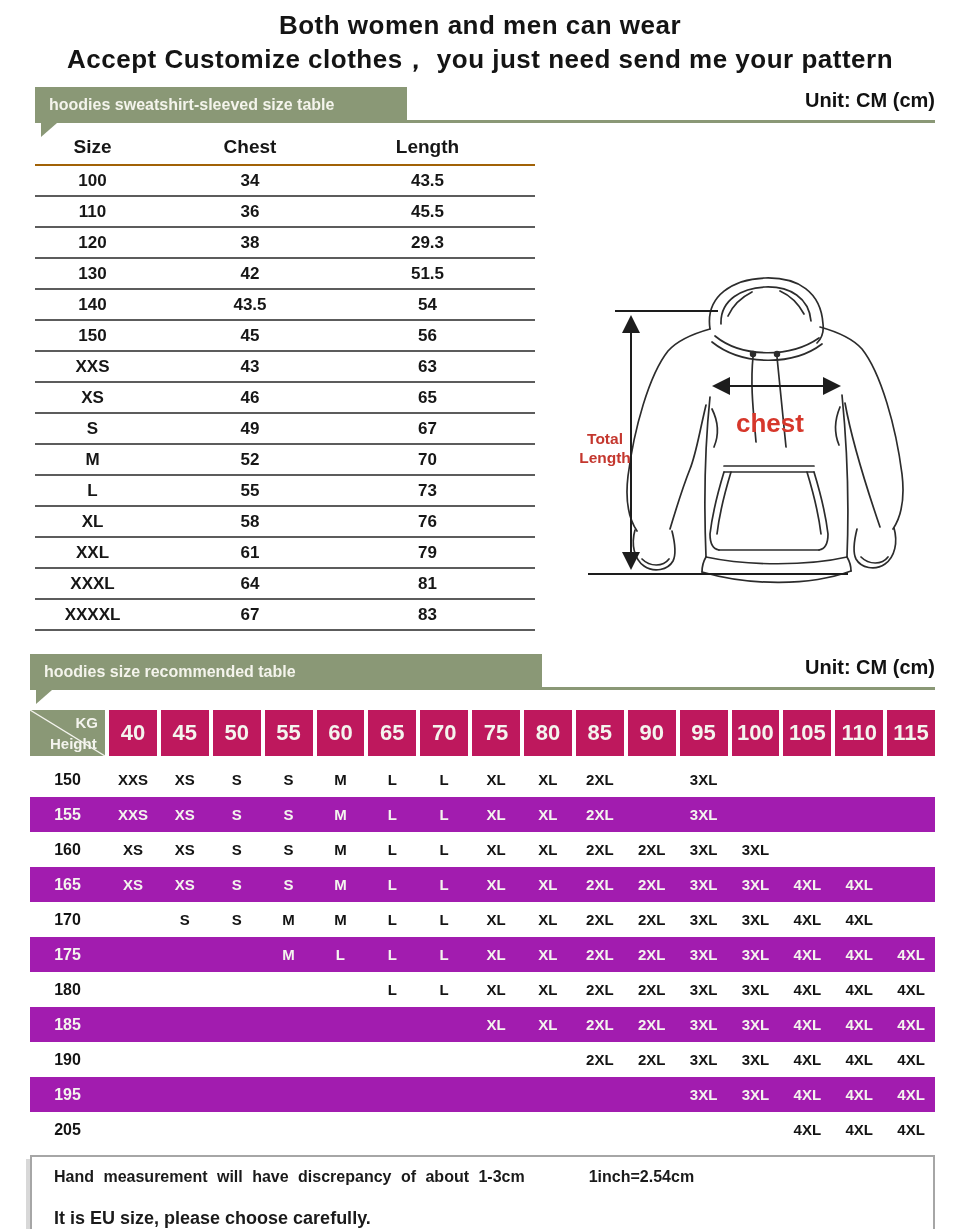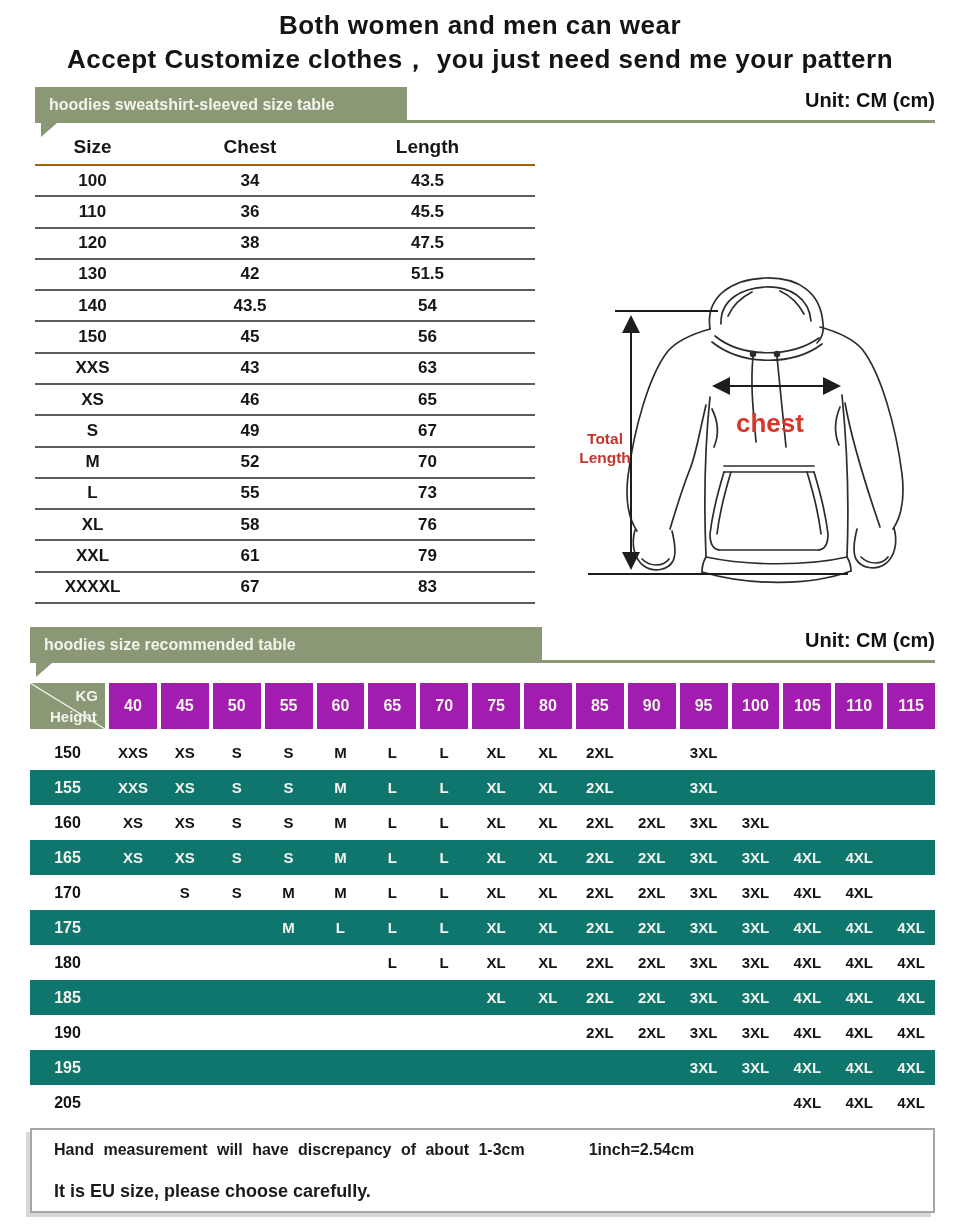--- a/index.html
+++ b/index.html
@@ -44,35 +44,35 @@
   .measure { fill:none; stroke:#1d1d1d; stroke-width:2; }
   .red-label { font-family:"Liberation Sans","DejaVu Sans",sans-serif; font-weight:bold; }
 
   
   .rec-table { margin-left:30px; width:905px; }
   .rec-header {
     display:grid; grid-template-columns:75px repeat(16,1fr); column-gap:4px;
     height:46px; margin-top:20px;
   }
   .rec-header .hcell {
-    background:#a21caf; color:#f4f4ee; font-size:16px;
+    background:#be185d; color:#f4f4ee; font-size:22px;
     display:flex; align-items:center; justify-content:center;
   }
   .corner-cell { position:relative; background:#8a9876; color:#f4f4ee; }
   .corner-cell svg { position:absolute; inset:0; }
   .corner-kg { position:absolute; top:4px; right:7px; font-size:15px; color:#f4f4ee; }
   .corner-height { position:absolute; bottom:4px; left:20px; font-size:15px; color:#f4f4ee; }
   .rec-body { margin-top:6px; }
   .rec-row {
     display:grid; grid-template-columns:75px repeat(16,1fr); column-gap:4px;
     height:35px; align-items:center;
   }
   .rec-row .cell { text-align:center; font-size:15px; color:#141414; }
   .rec-row .height-cell { font-size:16px; }
-  .rec-row.striped { background:#0f766e; }
+  .rec-row.striped { background:#a21caf; }
   .rec-row.striped .cell { color:#f4f4ee; }
 
   
   .footer-box {
     margin:8px 25px 0 30px; padding:11px 18px 9px 22px;
     border:2px solid #a6a6a6; box-shadow:-4px 4px 0 #d8d8d8;
     background:#fff;
   }
   .footer-line1 { display:flex; align-items:baseline; font-size:16px; color:#1a1a1a; }
   .footer-note1 { word-spacing:5px; }
@@ -118,21 +118,21 @@
             <td>43.5</td>
           </tr>
           <tr>
             <td>110</td>
             <td>36</td>
             <td>45.5</td>
           </tr>
           <tr>
             <td>120</td>
             <td>38</td>
-            <td>47.5</td>
+            <td>29.3</td>
           </tr>
           <tr>
             <td>130</td>
             <td>42</td>
             <td>51.5</td>
           </tr>
           <tr>
             <td>140</td>
             <td>43.5</td>
             <td>54</td>
@@ -169,20 +169,25 @@
           </tr>
           <tr>
             <td>XL</td>
             <td>58</td>
             <td>76</td>
           </tr>
           <tr>
             <td>XXL</td>
             <td>61</td>
             <td>79</td>
+          </tr>
+          <tr>
+            <td>XXXL</td>
+            <td>64</td>
+            <td>81</td>
           </tr>
           <tr>
             <td>XXXXL</td>
             <td>67</td>
             <td>83</td>
           </tr>
         </tbody>
     </table>
 
     <div class="diagram">

